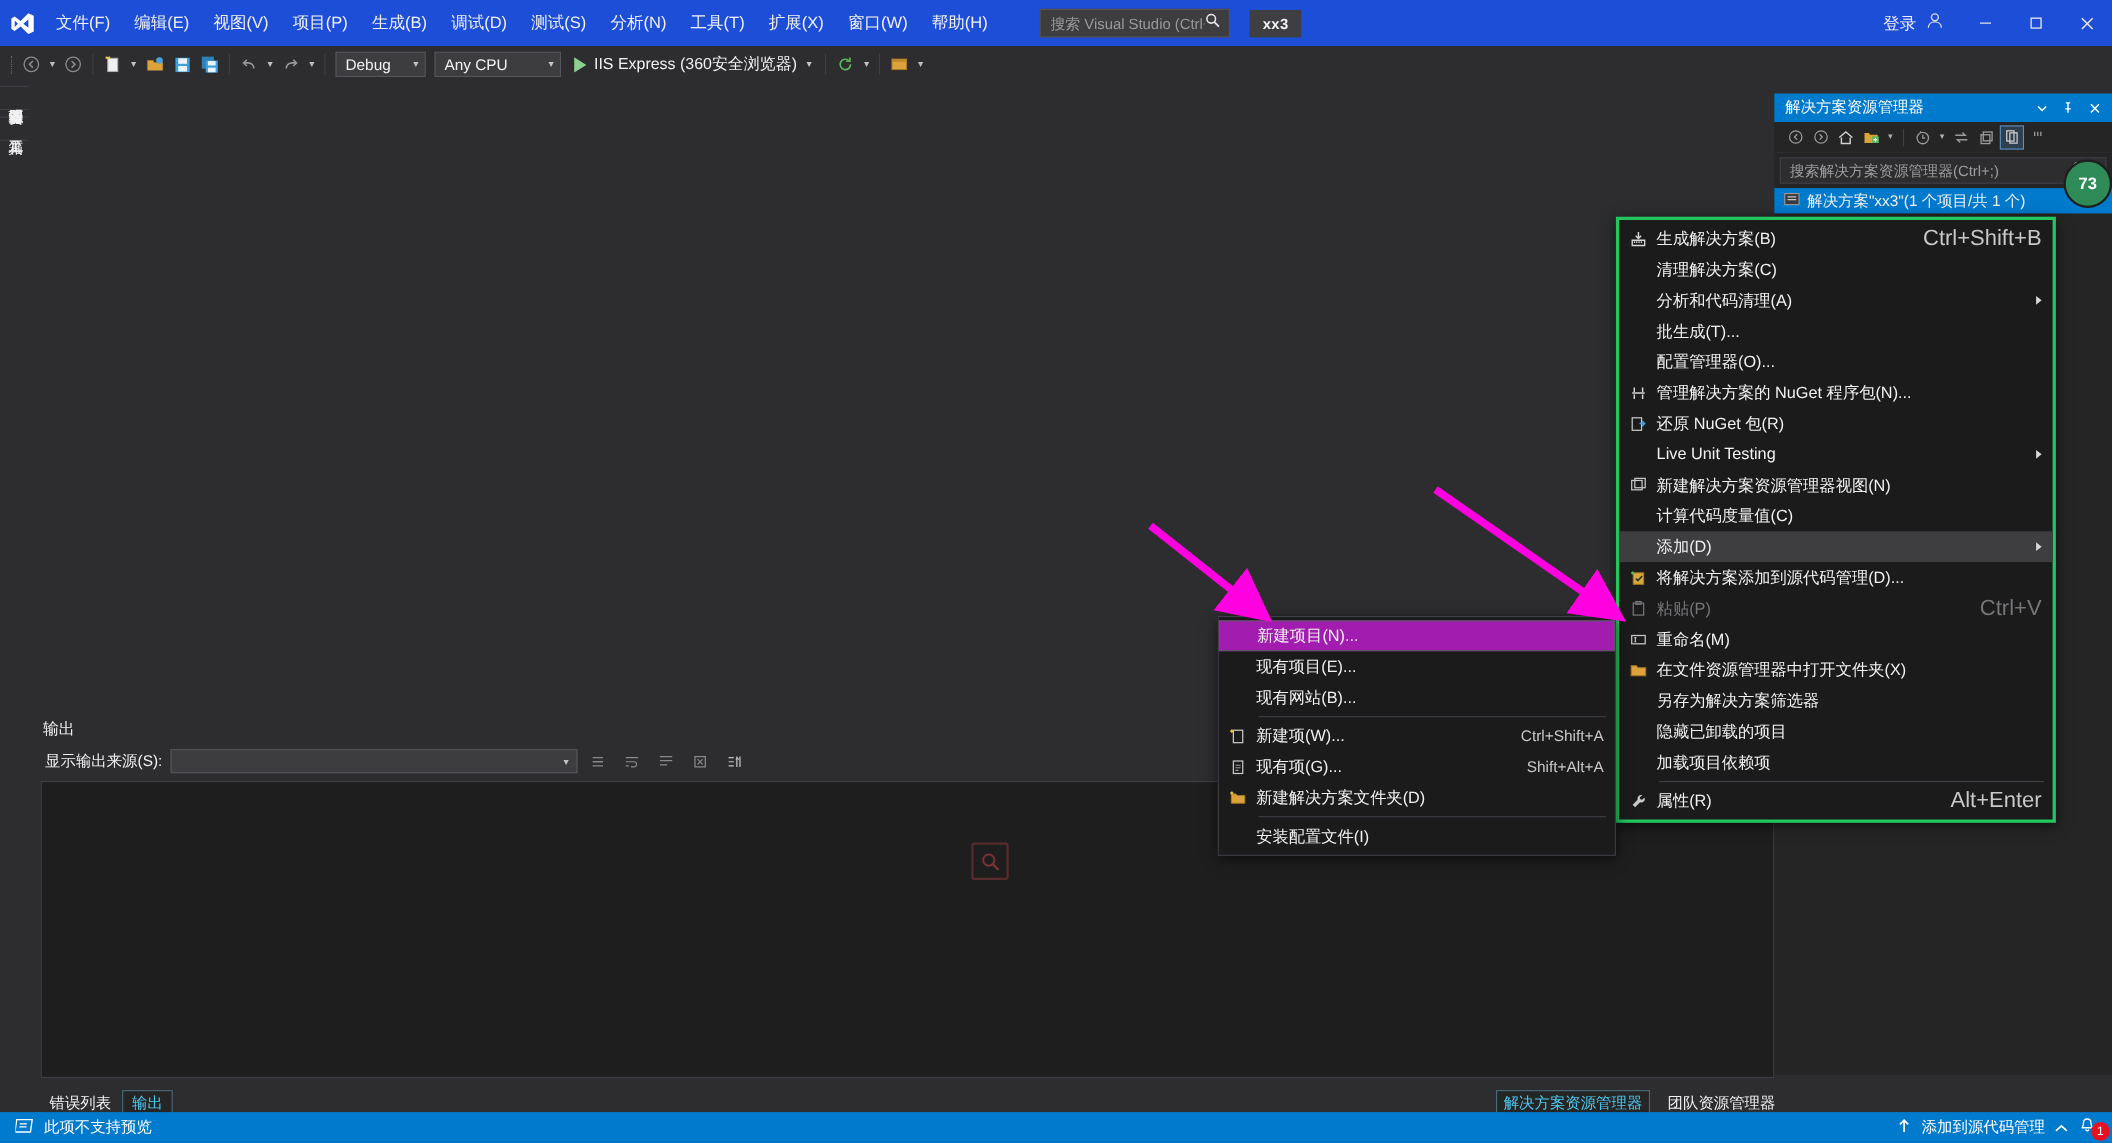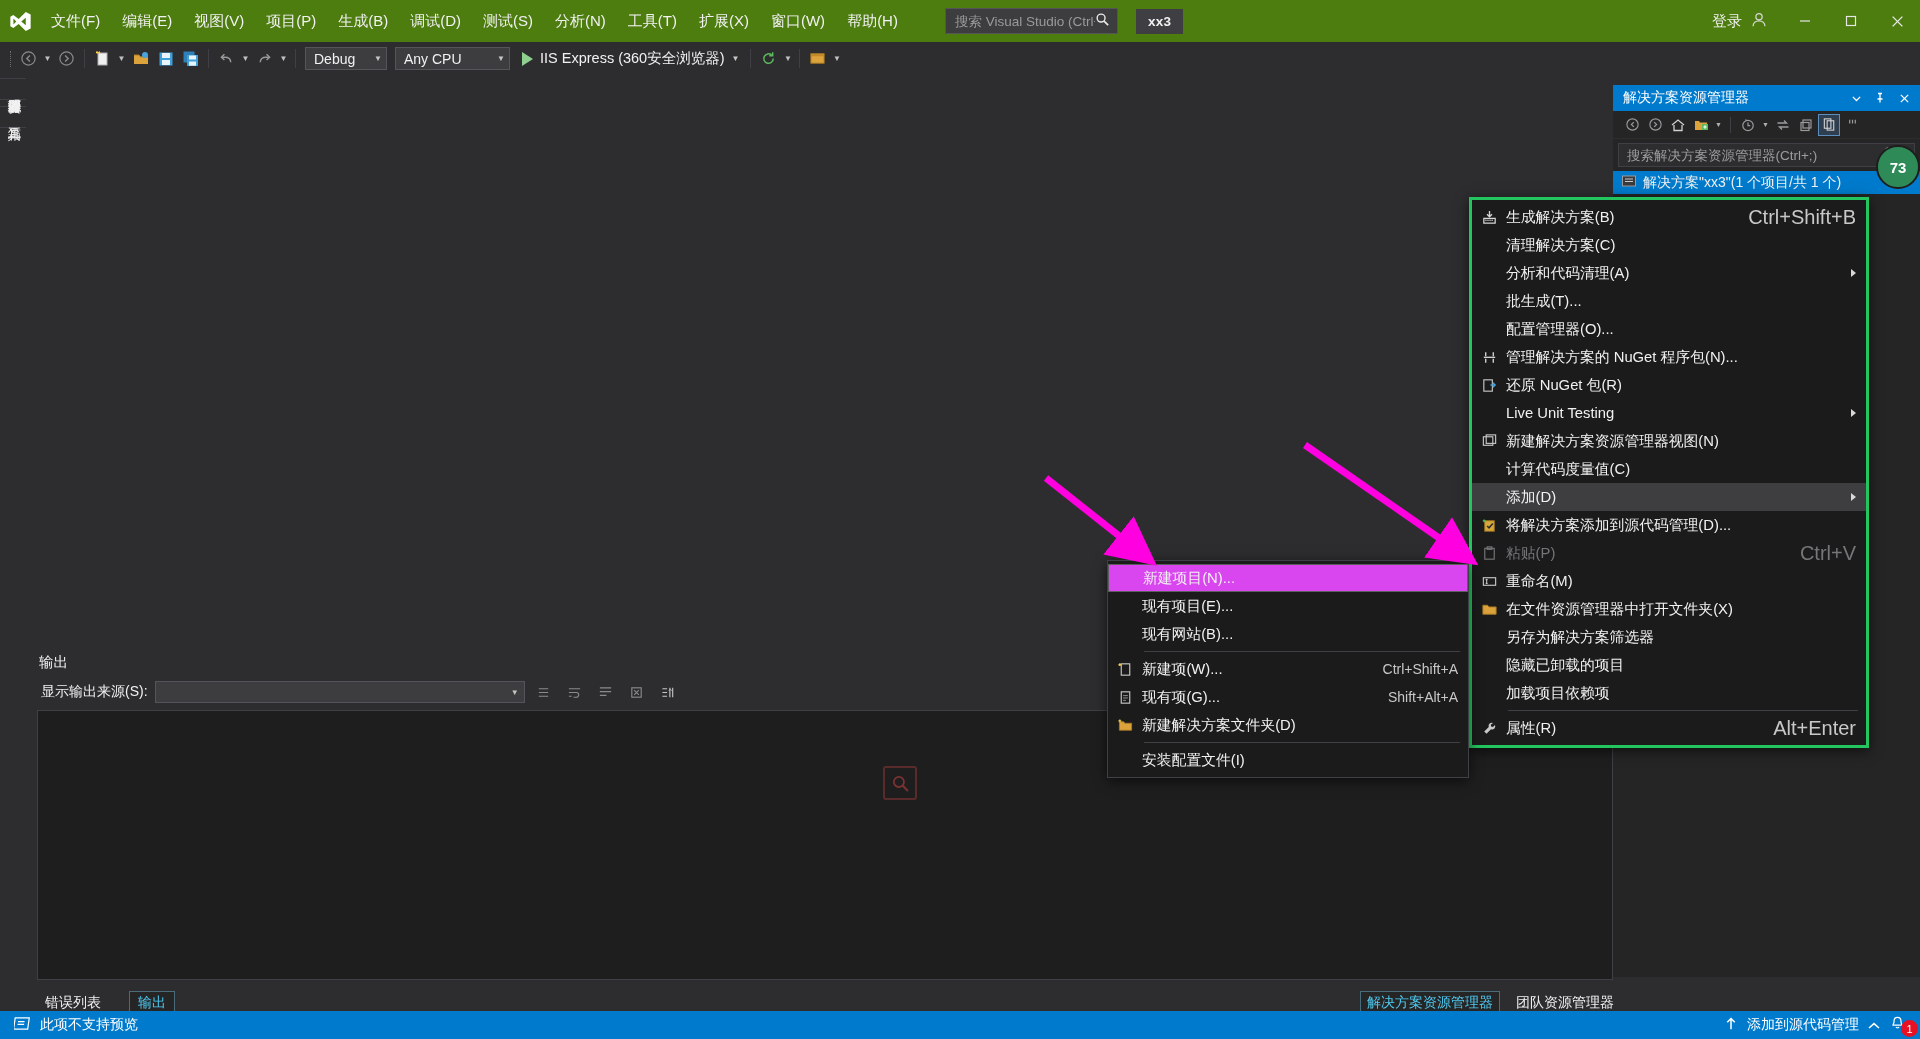--- a/index.html
+++ b/index.html
@@ -8,21 +8,21 @@
     background: #2d2d30;
     font-family: "Liberation Sans", "DejaVu Sans", sans-serif;
     overflow: hidden;
     color: #f1f1f1;
   }
   #app { position: relative; width: 1920px; height: 1039px; background: #2d2d30; }
 
   
   .titlebar {
     position: absolute; left: 0; top: 0; width: 1920px; height: 42px;
-    background: #4d7c0f; display: flex; align-items: center;
+    background: #1d4ed8; display: flex; align-items: center;
   }
   .vs-logo {
     width: 40px; height: 42px; display: flex; align-items: center; justify-content: center;
   }
   .vs-logo svg { display:block; }
   .menubar { display: flex; align-items: center; height: 42px; }
   .menu-item {
     padding: 0 11px; height: 42px; line-height: 42px; font-size: 15px; color: #f1f1f1;
     cursor: default; white-space: nowrap;
   }
@@ -106,21 +106,21 @@
     position: absolute; left: 0; right: 0; top: 60px; bottom: 0;
     background: #1e1e1e; border: 1px solid #3f3f46;
   }
   .op-watermark {
     position: absolute; left: 845px; top: 55px; width: 34px; height: 34px;
     border: 2px solid #5a2b2b; border-radius: 3px; display:flex; align-items:center;
     justify-content:center; color: #6e3030;
   }
 
   
-  .bottabs { position: absolute; left: 37px; bottom: 24px; height: 24px; display: flex; align-items: center; gap: 20px; }
+  .bottabs { position: absolute; left: 37px; bottom: 24px; height: 24px; display: flex; align-items: center; gap: 2px; }
   .bt { font-size: 14px; color: #f1f1f1; padding: 2px 8px; }
   .bt.active { color: #4ec9f0; border: 1px solid #4a6b7a; background: #252526; }
   .bottabs-right { position: absolute; right: 300px; bottom: 24px; height: 24px; display: flex; align-items: center; gap: 10px; }
   .btr { font-size: 14px; color: #f1f1f1; padding: 2px 6px; }
   .btr.active { color: #4ec9f0; border: 1px solid #4a6b7a; background: #252526; }
 
   
   .statusbar {
     position: absolute; left: 0; bottom: 0; width: 1920px; height: 28px;
     background: #007acc; display: flex; align-items: center; color: #fff; font-size: 14px;
@@ -199,21 +199,21 @@
   
   .submenu {
     position: absolute; left: 1107px; top: 560px; width: 362px;
     background: #1b1b1c; border: 1px solid #3f3f46; padding: 3px 0;
     z-index: 61; box-shadow: 0 3px 12px rgba(0,0,0,.6);
   }
   .sm-row {
     height: 28px; display: flex; align-items: center; font-size: 14.8px; color: #f1f1f1;
     padding-right: 10px;
   }
-  .sm-row.hl { background: #d946ef; border: 1px solid #5d5d60; height: 28px; }
+  .sm-row.hl { background: #a21caf; border: 1px solid #5d5d60; height: 28px; }
   .sm-icon { width: 34px; flex: 0 0 34px; display:flex; align-items:center; justify-content:center; }
   .sm-lbl { flex: 1; white-space: nowrap; }
   .sm-key { color: #c8c8c8; font-size: 14px; margin-left: 20px; white-space: nowrap; }
   .menu-sep { height: 1px; background: #3f3f46; margin: 3px 8px 3px 36px; }
 
   
   .arrows { position: absolute; left: 0; top: 0; width: 1920px; height: 1039px; pointer-events: none; z-index: 80; }
 </style>
 </head>
 <body>

